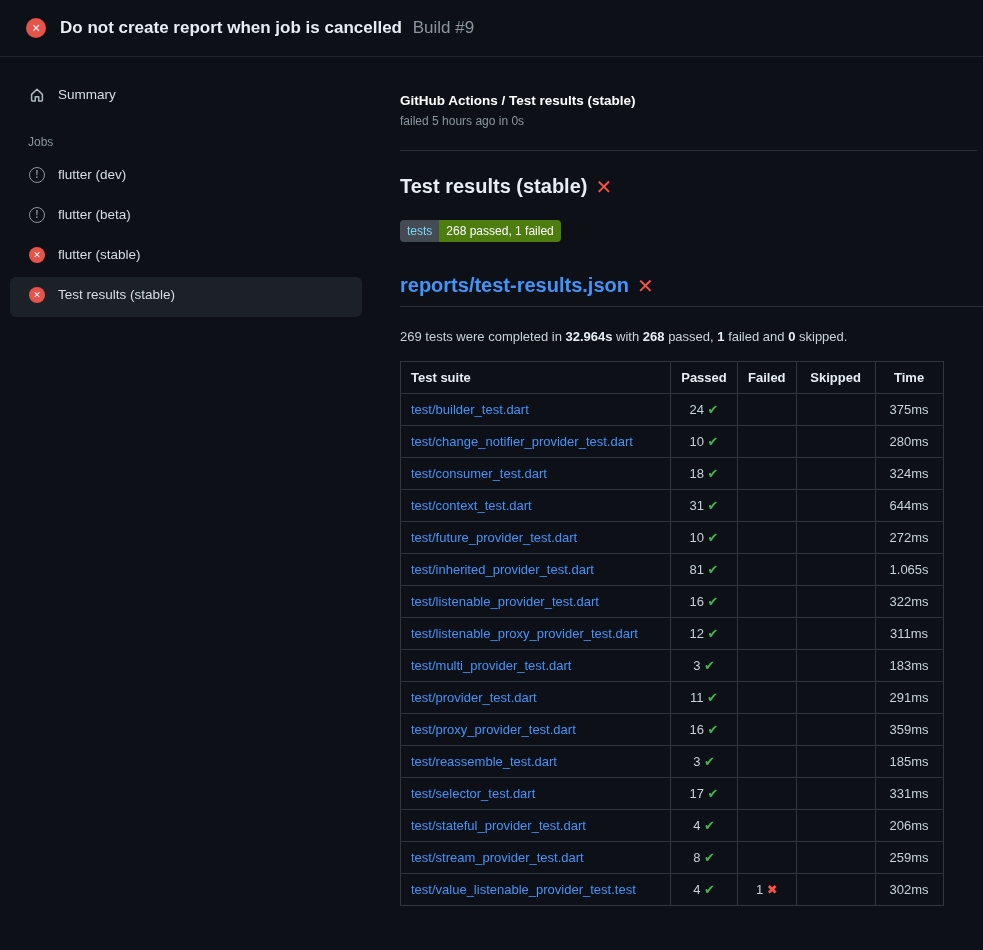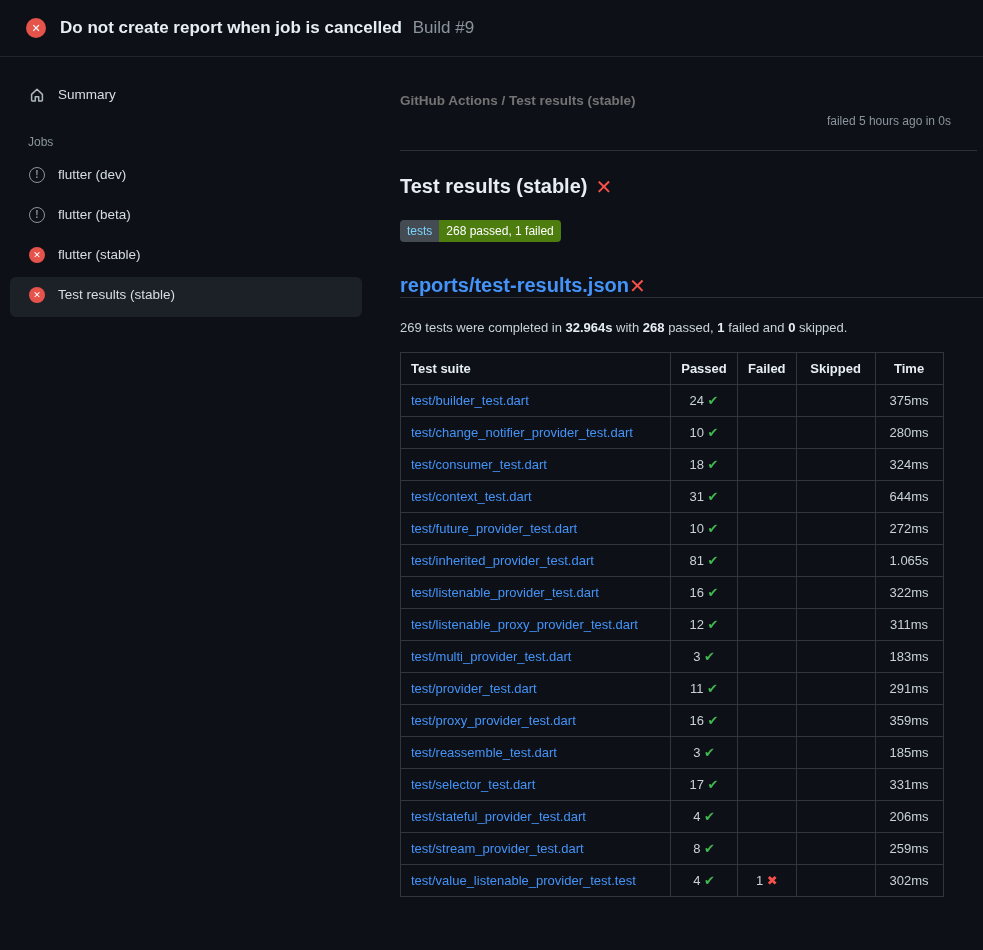--- a/index.html
+++ b/index.html
@@ -64,22 +64,22 @@
   .side-item.selected { background: #1c2128; }
   .jobs-heading {
     font-size: 12px;
     color: #8b949e;
     margin: 18px 0 8px 18px;
   }
   .icon-slot { display: inline-flex; align-items: center; justify-content: center; width: 18px; flex-shrink: 0; }
 
   
   .main { flex: 1; padding: 36px 32px 0 24px; min-width: 0; }
-  .crumb { font-size: 13.5px; font-weight: 700; color: #737373; }
-  .status-line { font-size: 12px; color: #8b949e; margin-top: 6px; text-align: right; }
+  .crumb { font-size: 13.5px; font-weight: 700; color: #ffffff; }
+  .status-line { font-size: 12px; color: #8b949e; margin-top: 6px; }
   .divider { border-top: 1px solid #2b3138; margin-top: 22px; margin-right: -26px; }
 
   .section-title {
     margin-top: 24px;
     font-size: 20px;
     font-weight: 700;
     color: #e6edf3;
     display: flex;
     align-items: center;
     gap: 8px;
@@ -96,21 +96,23 @@
   }
   .badge-label { background: #454b53; color: #7dd3fc; padding: 5px 7px; }
   .badge-value { background: #4d7c0f; color: #ffffff; padding: 5px 7px; }
 
   .report-heading {
     margin-top: 32px;
     font-size: 20px;
     font-weight: 700;
     display: flex;
     align-items: center;
+    gap: 8px;
     border-bottom: 1px solid #2b3138;
+    padding-bottom: 9px;
     margin-right: -32px;
   }
   .report-link { color: #4493f8; font-weight: 700; }
 
   .summary-line { margin-top: 22px; font-size: 13px; color: #c9d1d9; }
   .summary-line b { color: #e6edf3; }
 
   
   table.results {
     border-collapse: collapse;

